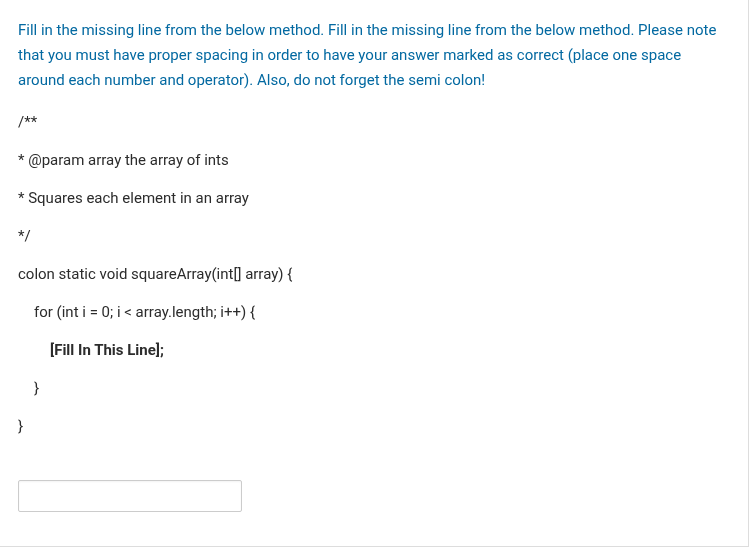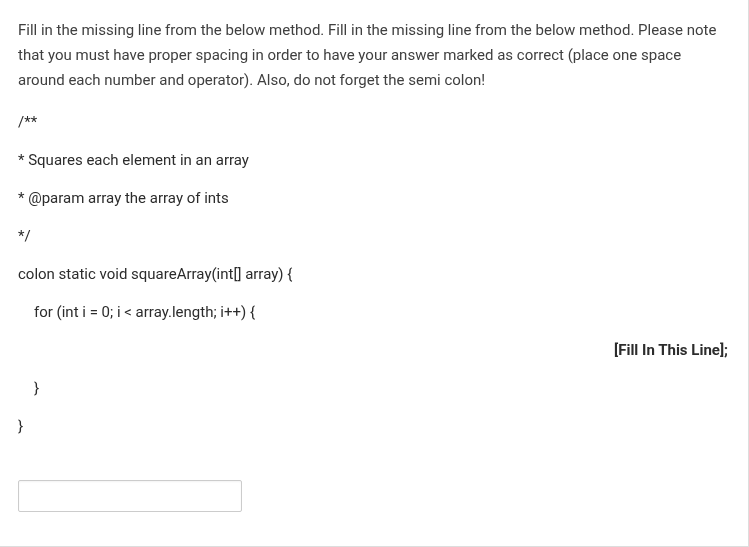--- a/index.html
+++ b/index.html
@@ -19,34 +19,33 @@
     }
     .container {
       border: 1px solid #ddd;
       border-top: none;
       border-left: none;
       padding: 18px 20px 24px 18px;
       height: 100%;
     }
     .instruction {
       margin-bottom: 18px;
-      color: #404040;
+      color: #0369a1;
       line-height: 1.65;
     }
     .code-line {
       margin-bottom: 14px;
       color: #2c2c2c;
       white-space: pre;
     }
     .indent-1 {
       padding-left: 16px;
     }
     .indent-2 {
       padding-left: 32px;
-      text-align: right;
     }
     .bold {
       font-weight: 700;
     }
     .answer-input {
       margin-top: 28px;
       width: 224px;
       height: 32px;
       border: 1px solid #ccc;
       border-radius: 2px;
@@ -56,22 +55,22 @@
       box-shadow: inset 0 1px 2px rgba(0,0,0,0.05);
     }
   </style>
 </head>
 <body>
 
 <div class="container">
   <p class="instruction">Fill in the missing line from the below method. Fill in the missing line from the below method. Please note that you must have proper spacing in order to have your answer marked as correct (place one space around each number and operator). Also, do not forget the semi colon!</p>
   
   <p class="code-line">/**</p>
+  <p class="code-line">* @param array the array of ints</p>
   <p class="code-line">* Squares each element in an array</p>
-  <p class="code-line">* @param array the array of ints</p>
   <p class="code-line">*/</p>
   <p class="code-line">colon static void squareArray(int[] array) {</p>
   <p class="code-line indent-1">for (int i = 0; i &lt; array.length; i++) {</p>
   <p class="code-line indent-2 bold">[Fill In This Line];</p>
   <p class="code-line indent-1">}</p>
   <p class="code-line">}</p>
   
   <input type="text" class="answer-input" placeholder="" style="">
 </div>
 

